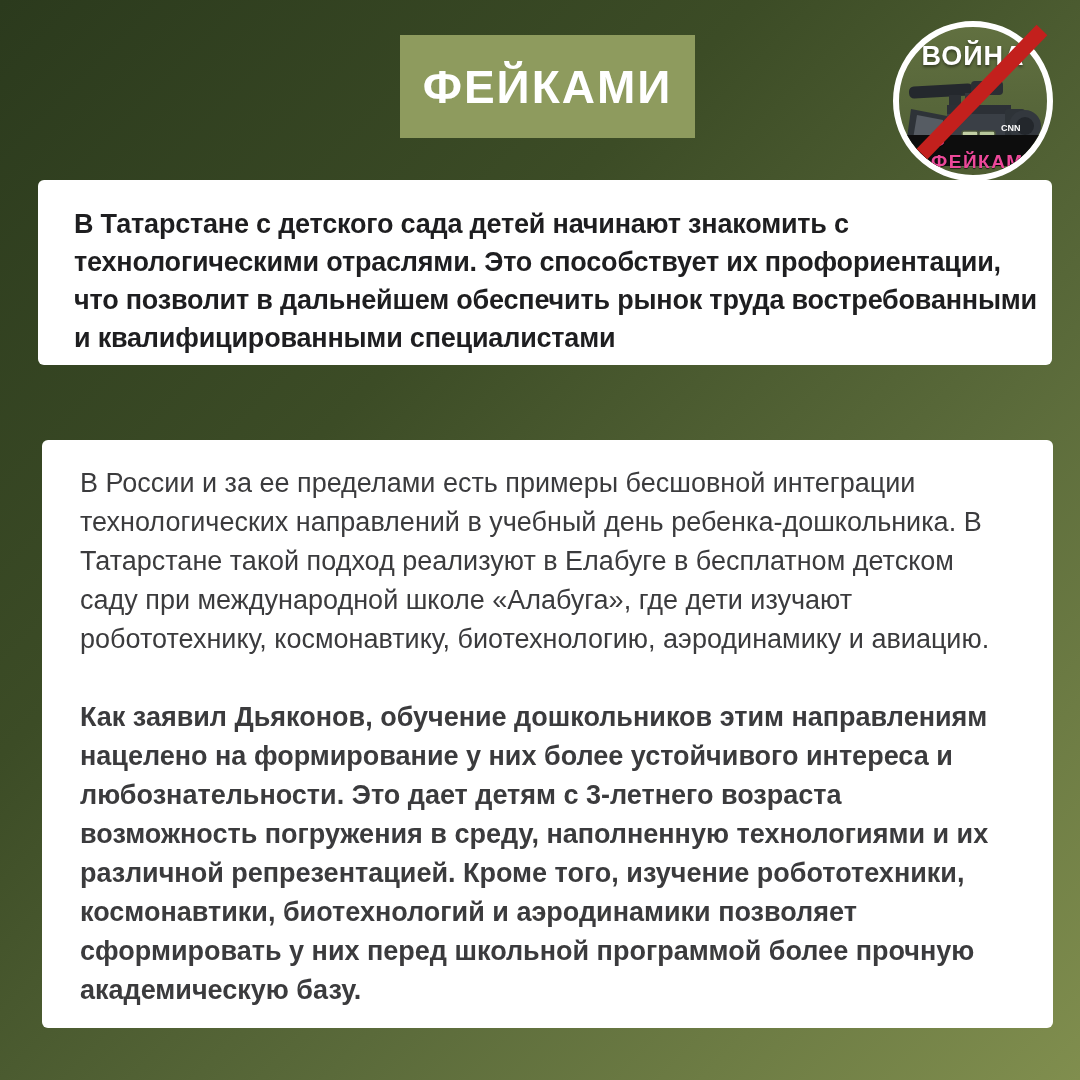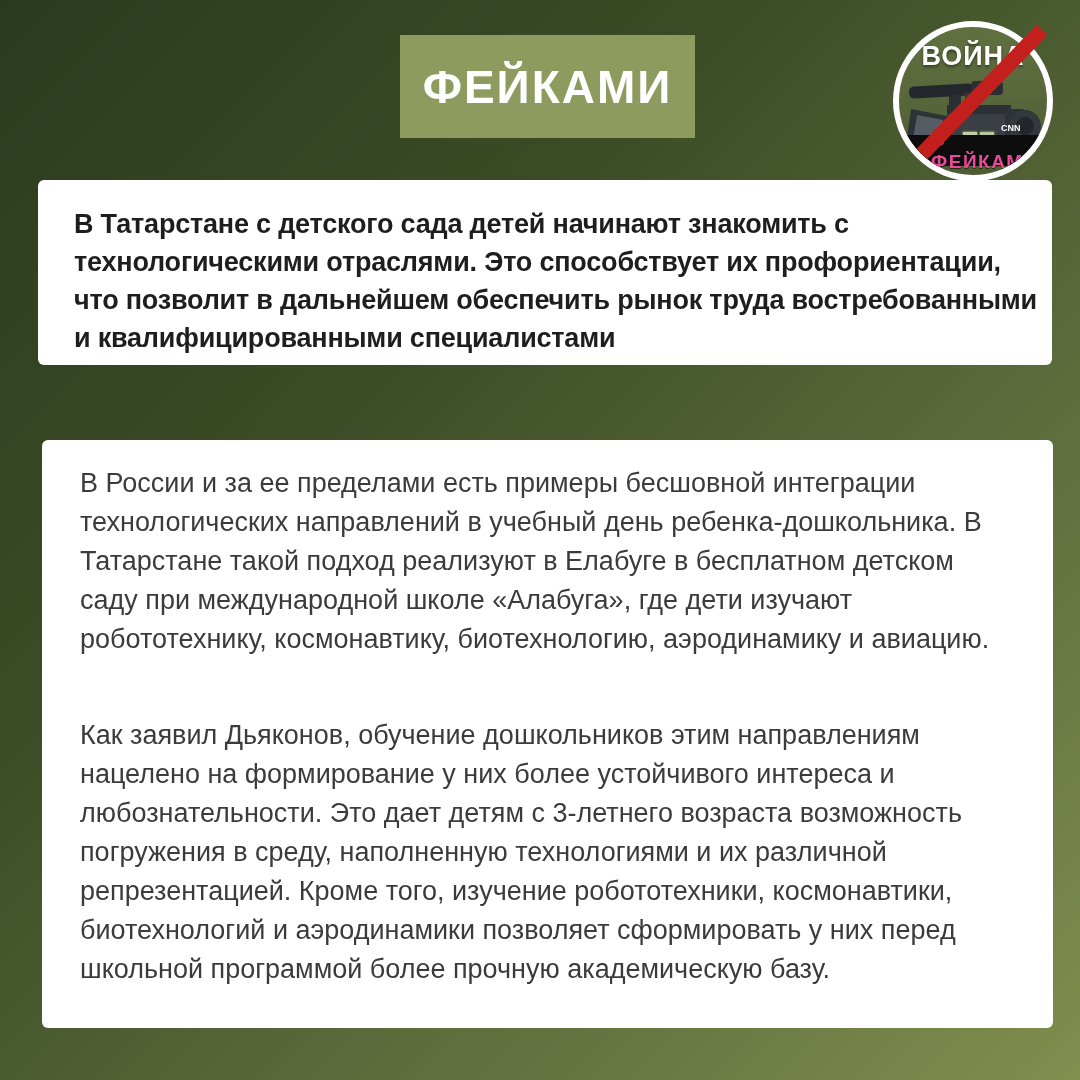--- a/index.html
+++ b/index.html
@@ -58,21 +58,21 @@
     margin:0;color:#1e1e20;font-weight:bold;font-size:27px;line-height:38px;
     letter-spacing:-0.2px;
   }
   .body-card{
     left:42px;top:440px;width:1011px;height:588px;
     box-sizing:border-box;padding:24px 45px 0 38px;border-radius:6px;
   }
   .body-card p{
     margin:0;color:#3b3b3d;font-size:27px;line-height:39px;
   }
-  .body-card p + p{margin-top:57px;}
+  .body-card p + p{margin-top:39px;font-weight:bold;}
 </style>
 </head>
 <body>
 
 <div class="canvas">
 
   <div class="truth-badge">
     <span>ФЕЙКАМИ</span>
   </div>
 

